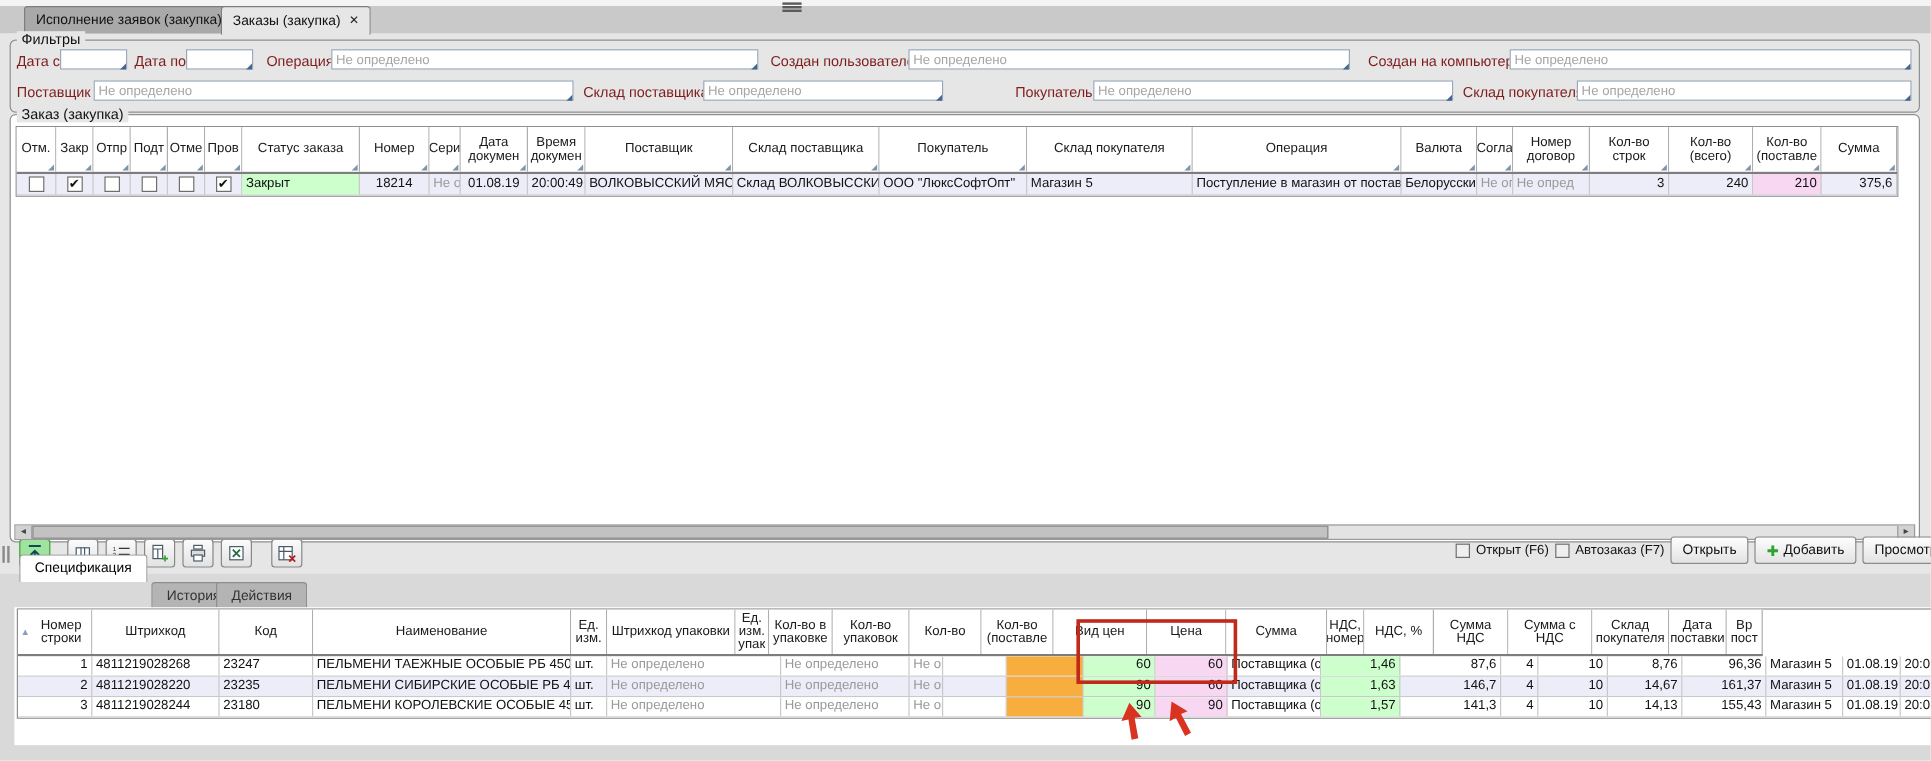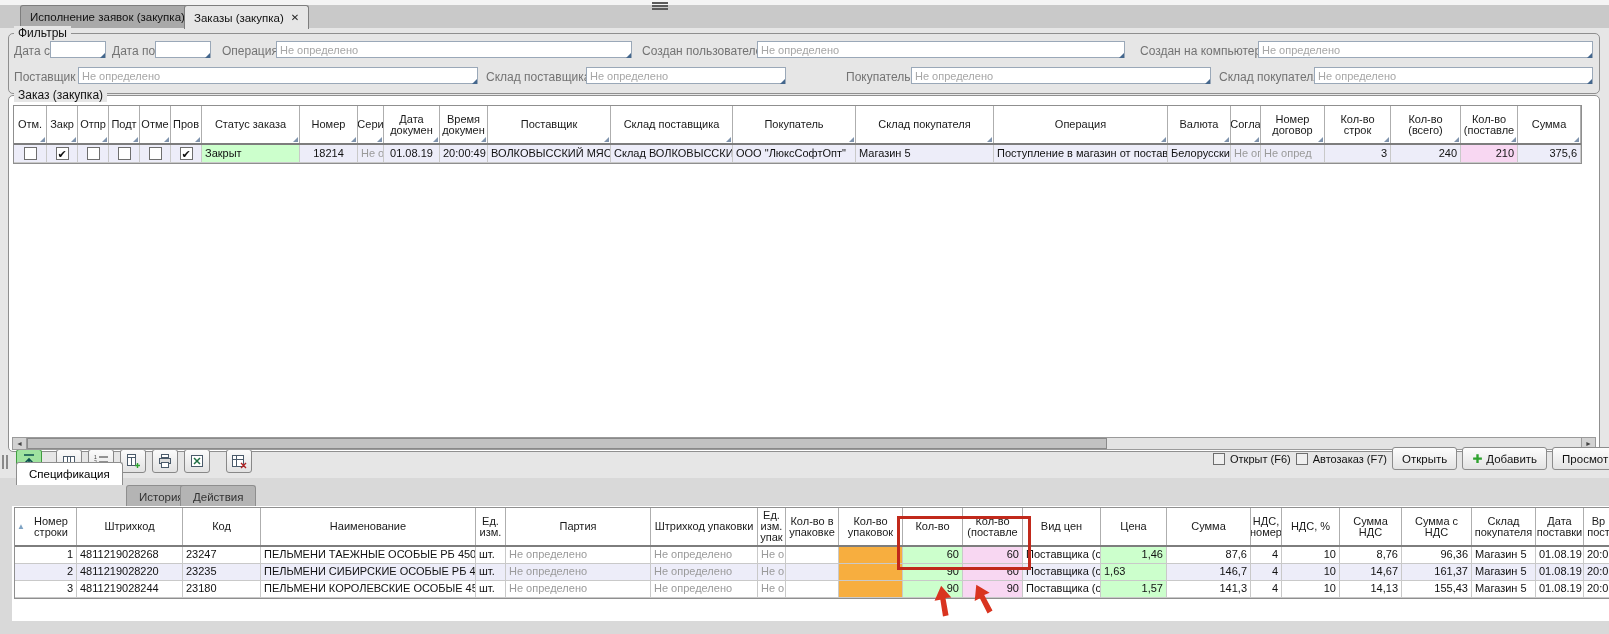--- a/index.html
+++ b/index.html
@@ -29,21 +29,21 @@
 
   
   .fs{position:absolute;border:1px solid #8f8f8f;border-radius:5px;box-sizing:border-box;}
   .fs-filters{left:8px;top:33px;width:1592px;height:61px;background:transparent;}
   .fs-order{left:8px;top:95px;width:1592px;height:357px;background:#ffffff;}
   .fs-legend{position:absolute;font-size:12px;color:#111;background:#e6e6e6;padding:0 4px;z-index:3;}
   .lg-filters{left:14px;top:26px;}
   .lg-order{left:14px;top:88px;}
 
   
-  .flabel{position:absolute;font-size:12px;color:#737373;white-space:nowrap;}
+  .flabel{position:absolute;font-size:12px;color:#7f1d1d;white-space:nowrap;}
   .finput{position:absolute;height:17px;box-sizing:border-box;background:#fff;
     border:1px solid #9aa8b8;font-size:11px;color:#222;padding:1px 3px;}
   .finput::placeholder{color:#a6a6a6;}
   .grip{position:absolute;width:0;height:0;border-left:5px solid transparent;
     border-bottom:5px solid #44678d;pointer-events:none;}
 
   
   .grid{position:absolute;border:1px solid #8f8f8f;background:#fff;width:fit-content;z-index:2;}
   .g-hrow{display:flex;width:max-content;height:37px;background:#fff;border-bottom:2px solid #7d7d7d;}
   .g-h{flex:0 0 auto;position:relative;display:flex;align-items:center;justify-content:center;
@@ -376,23 +376,20 @@
         <span>Штрихкод</span>
       </div>
       <div class="g-h" style="width: 78px;">
         <span>Код</span>
       </div>
       <div class="g-h" style="width: 215px;">
         <span>Наименование</span>
       </div>
       <div class="g-h" style="width: 30px;">
         <span>Ед. изм.</span>
-      </div>
-      <div class="g-h" style="width: 145px;">
-        <span>Партия</span>
       </div>
       <div class="g-h" style="width: 107px;">
         <span>Штрихкод упаковки</span>
       </div>
       <div class="g-h" style="width: 28px;">
         <span>Ед. изм. упак</span>
       </div>
       <div class="g-h" style="width: 53px;">
         <span>Кол-во в упаковке</span>
       </div>
@@ -467,21 +464,21 @@
       <div class="g-c" style="width: 215px;">ПЕЛЬМЕНИ СИБИРСКИЕ ОСОБЫЕ РБ 45</div>
       <div class="g-c" style="width: 30px;">шт.</div>
       <div class="g-c muted" style="width: 145px;">Не определено</div>
       <div class="g-c muted" style="width: 107px;">Не определено</div>
       <div class="g-c muted" style="width: 28px;">Не оп</div>
       <div class="g-c" style="width: 53px;"></div>
       <div class="g-c" style="width: 64px; background: rgb(247, 174, 63);"></div>
       <div class="g-c" style="width: 60px; text-align: right; background: rgb(204, 255, 204);">90</div>
       <div class="g-c" style="width: 60px; text-align: right; background: rgb(248, 215, 242);">60</div>
       <div class="g-c" style="width: 78px;">Поставщика (с</div>
-      <div class="g-c" style="width: 66px; background: rgb(204, 255, 204);">1,63</div>
+      <div class="g-c" style="width: 66px; text-align: right; background: rgb(204, 255, 204);">1,63</div>
       <div class="g-c" style="width: 84px; text-align: right;">146,7</div>
       <div class="g-c" style="width: 31px; text-align: right;">4</div>
       <div class="g-c" style="width: 58px; text-align: right;">10</div>
       <div class="g-c" style="width: 62px; text-align: right;">14,67</div>
       <div class="g-c" style="width: 70px; text-align: right;">161,37</div>
       <div class="g-c" style="width: 64px;">Магазин 5</div>
       <div class="g-c" style="width: 48px; text-align: right;">01.08.19</div>
       <div class="g-c" style="width: 30px;">20:0</div>
     </div>
     <div class="g-row">

